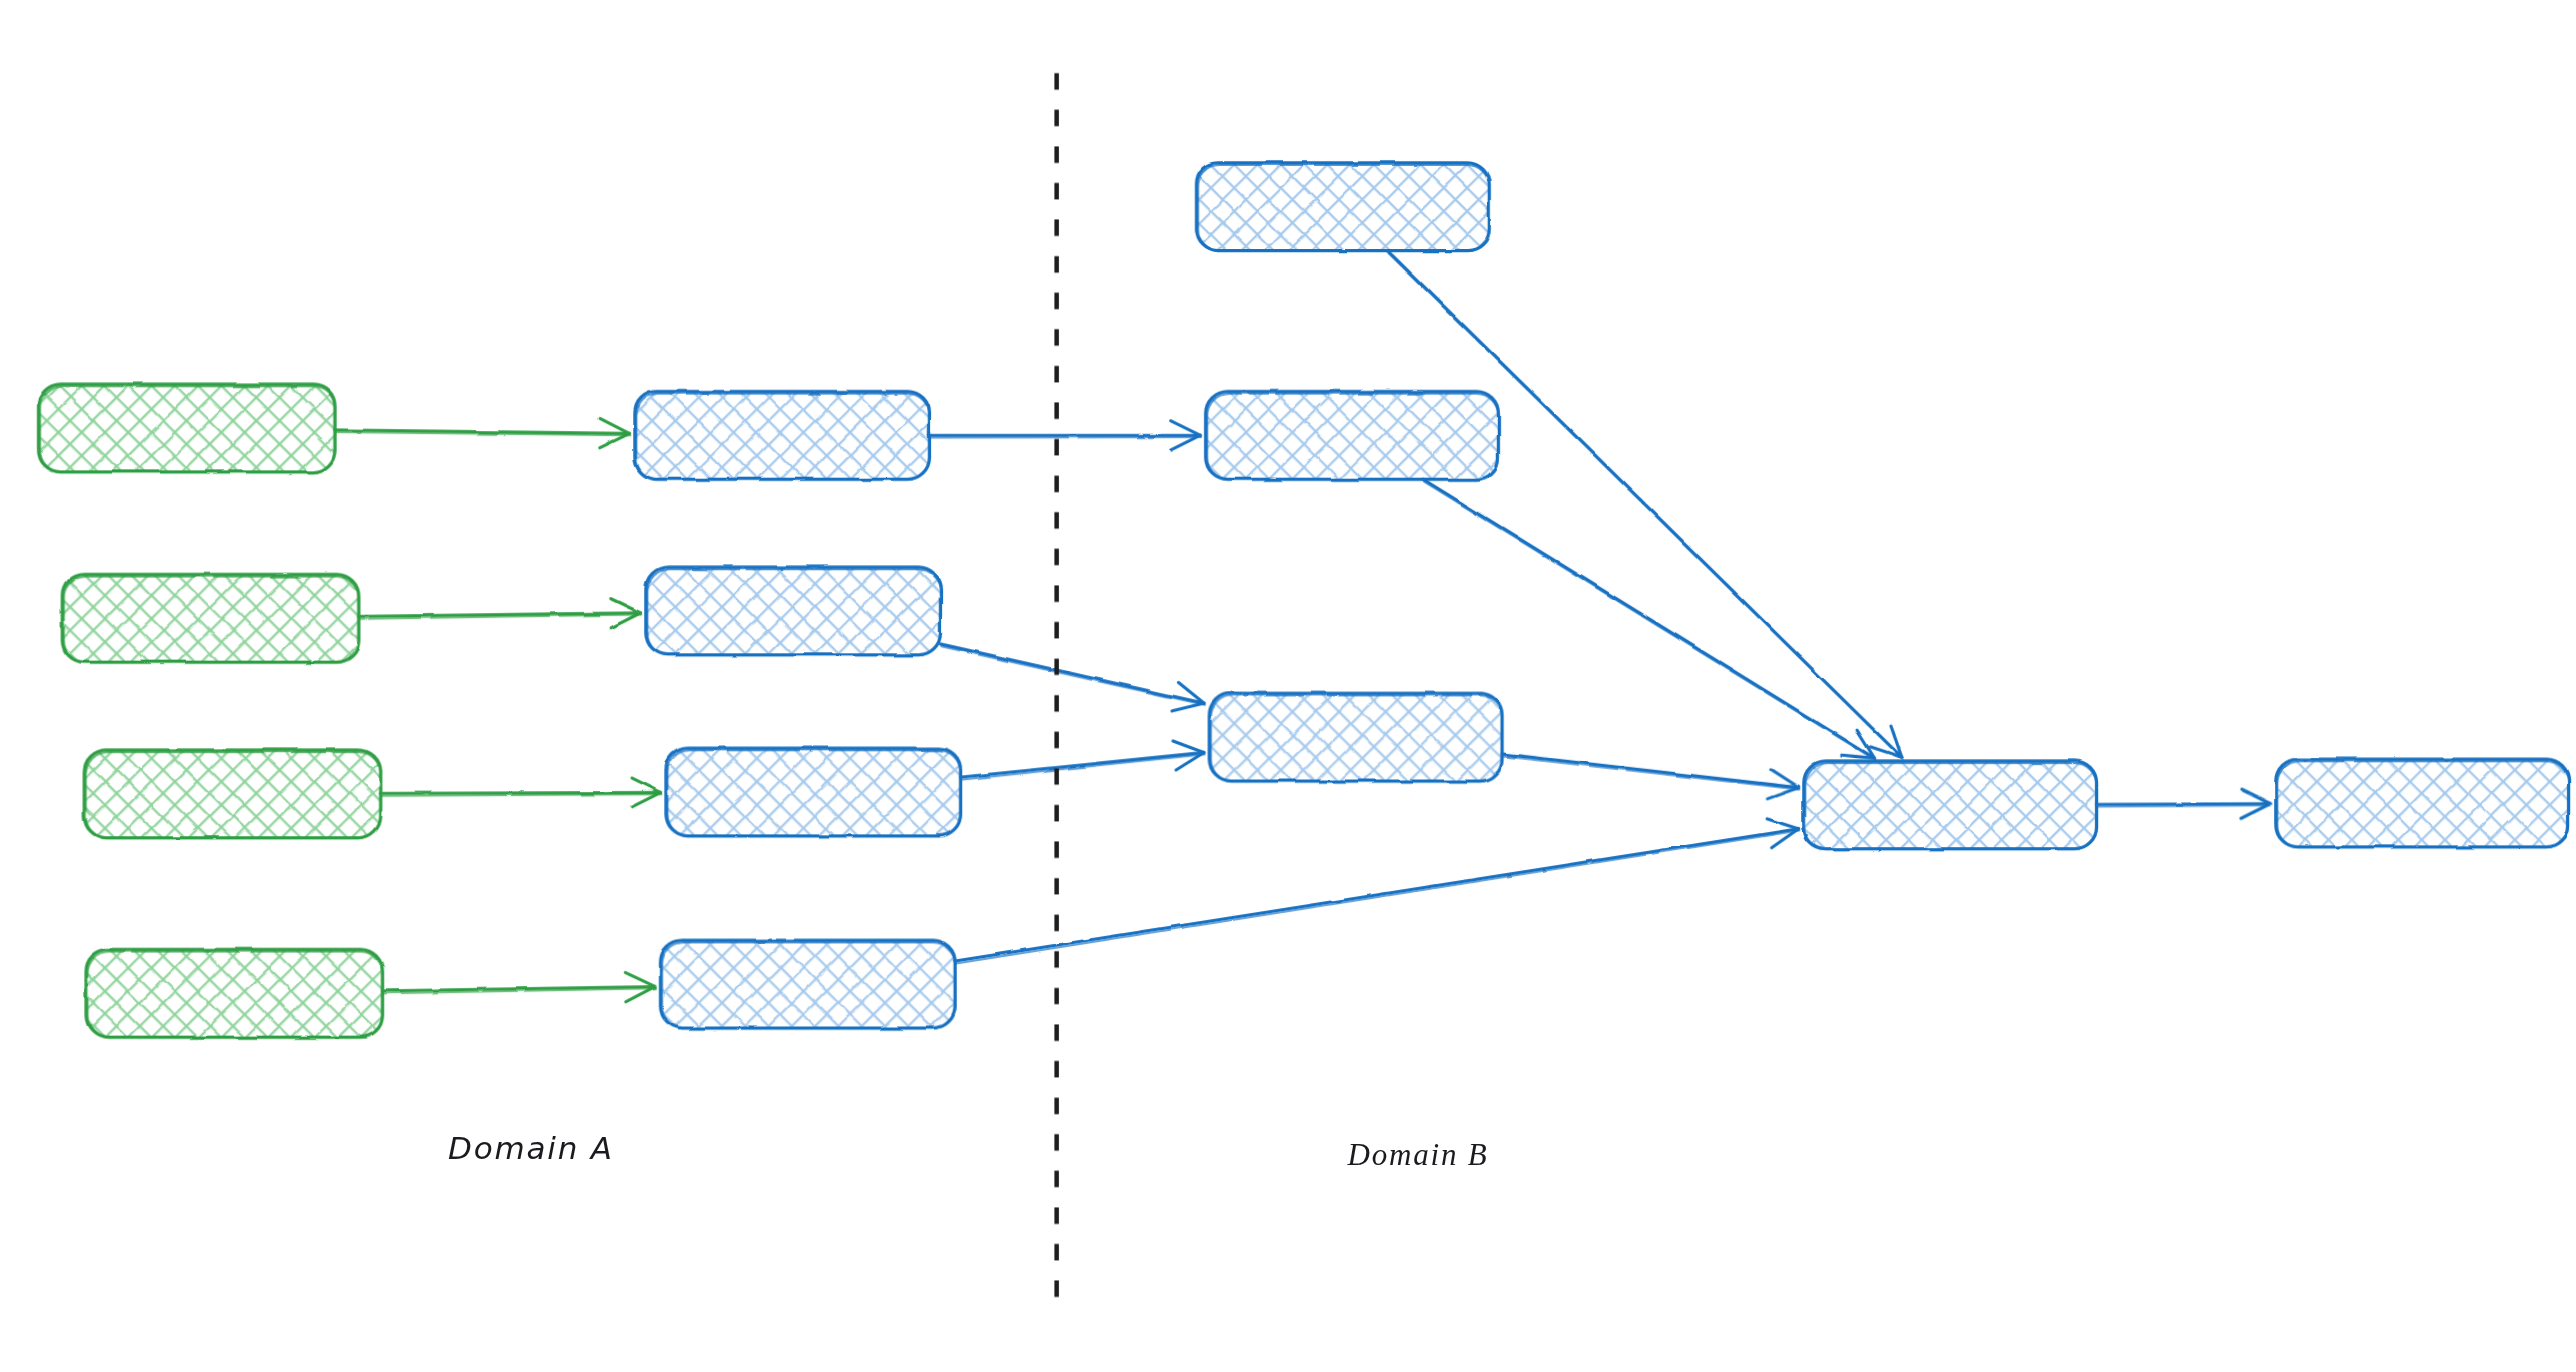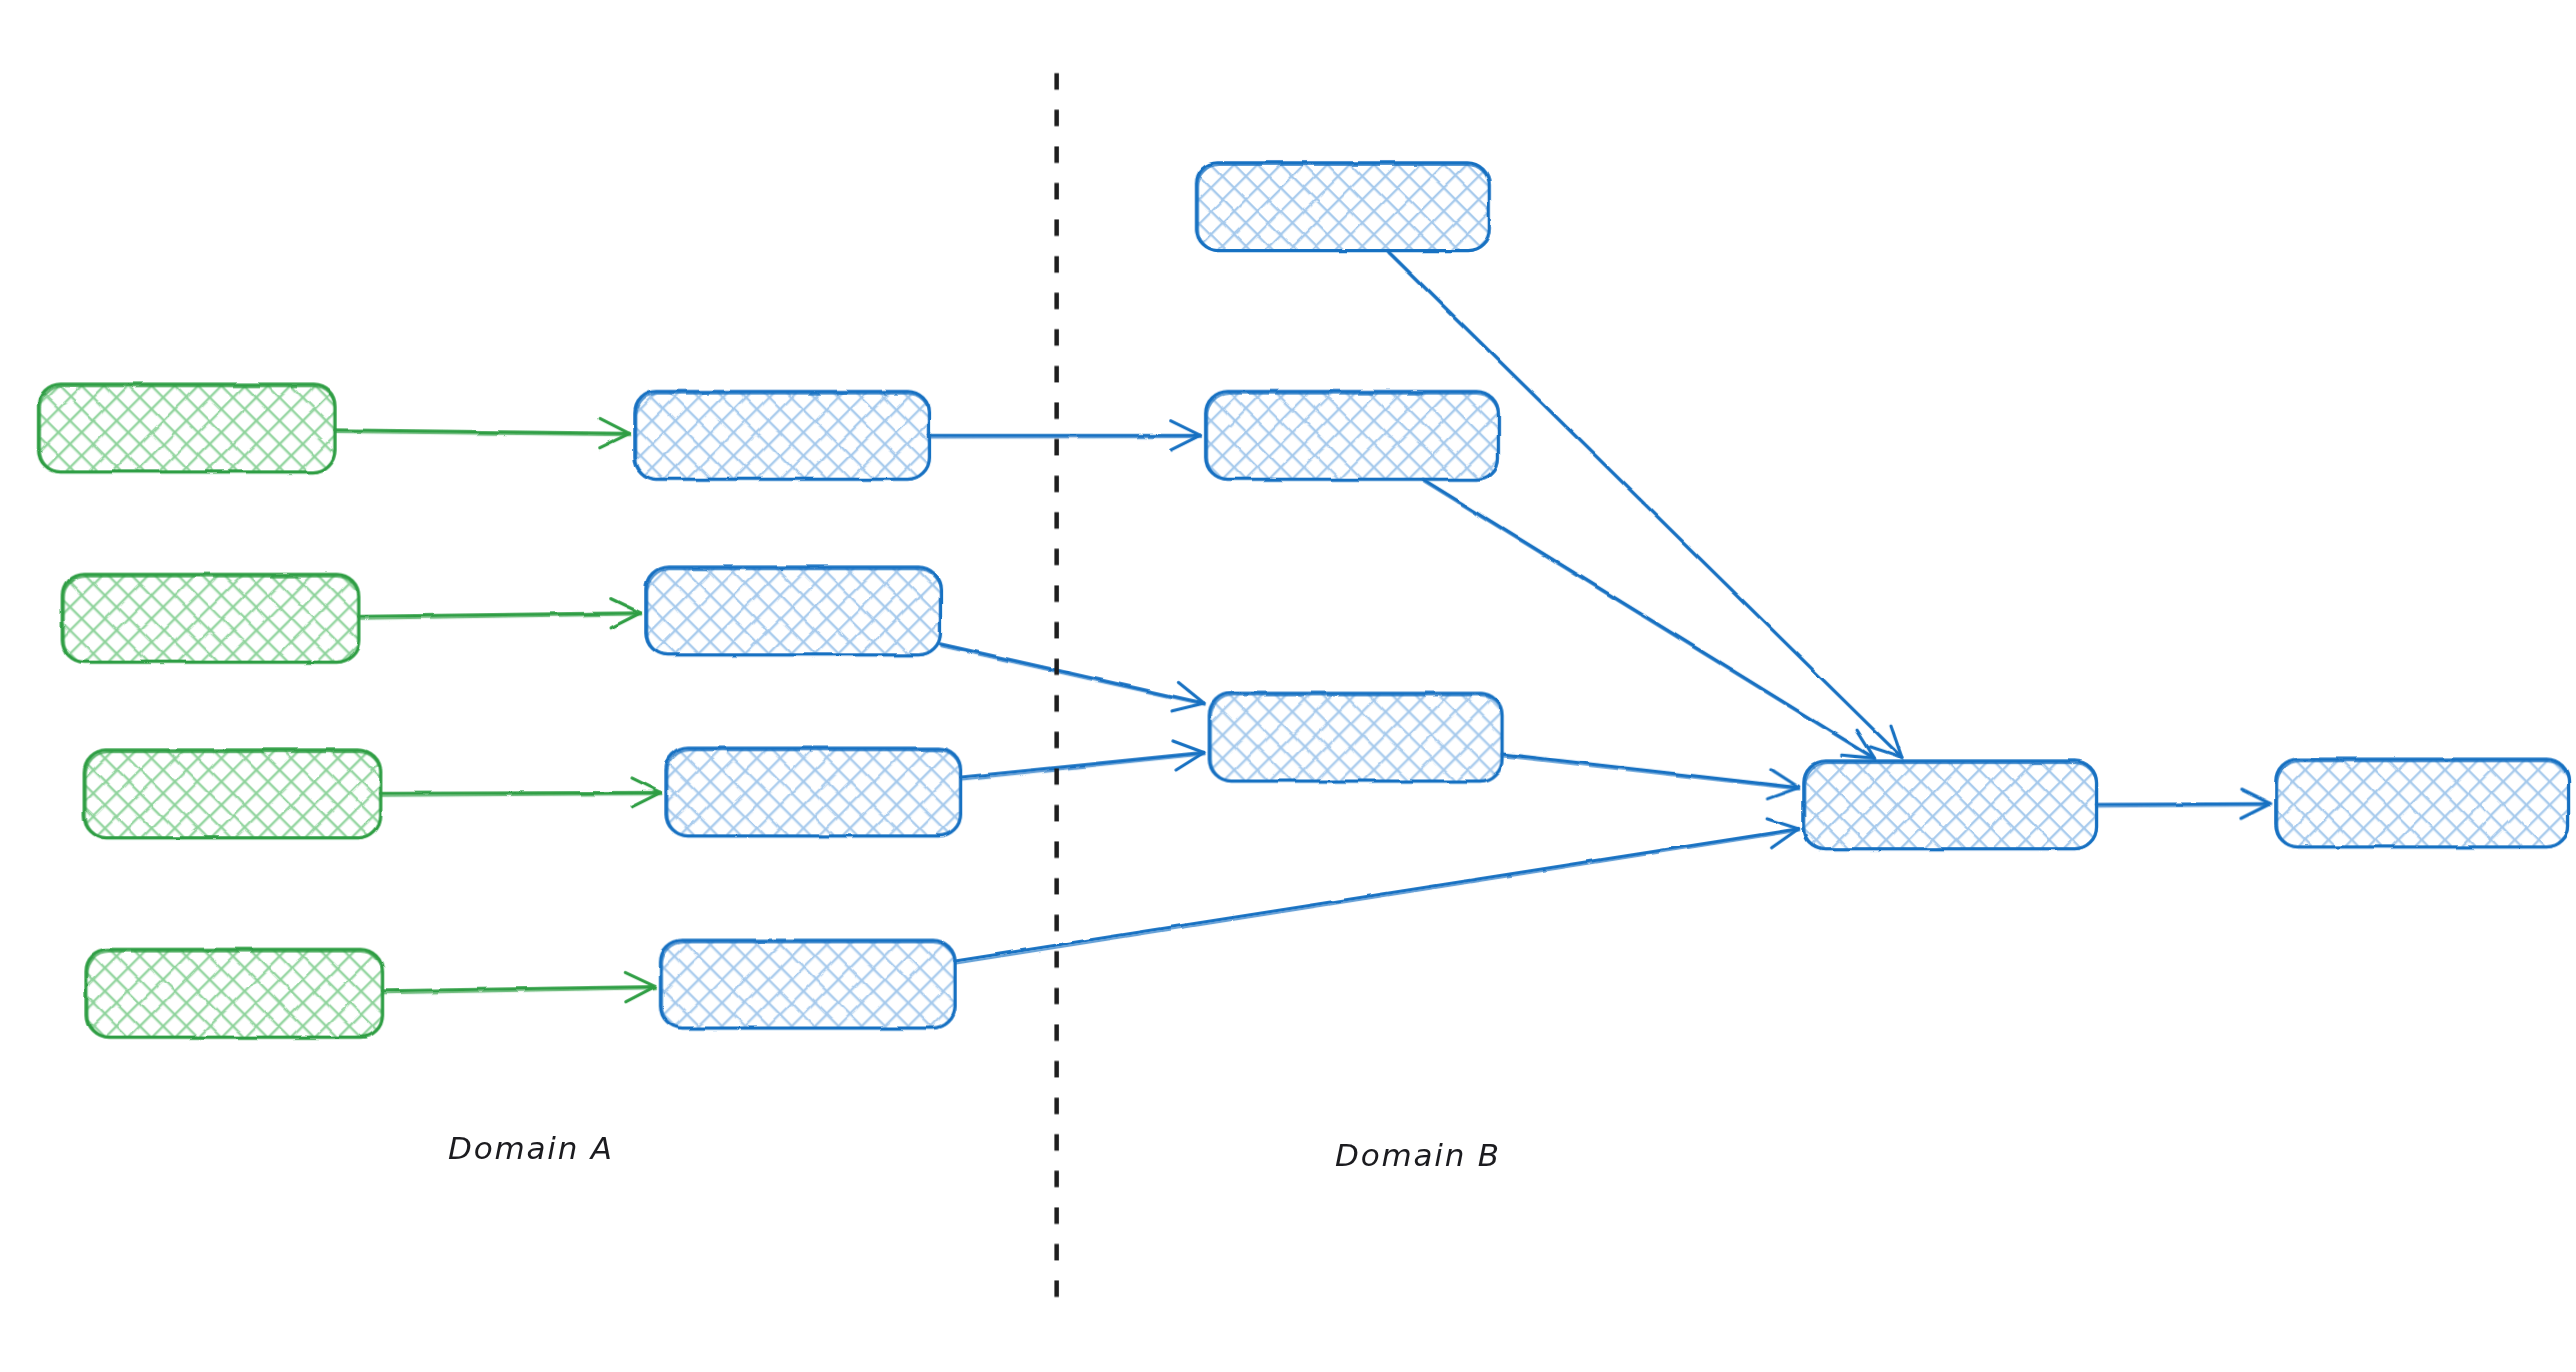--- a/index.html
+++ b/index.html
@@ -178,16 +178,16 @@
           <line x1="2482.000045068899" y1="878.6434106780275" x2="2449.804343244753" y2="894.7504521211566" stroke="#1971c2" stroke-width="3.4" stroke-linecap="round" opacity="1"></line>
           <line x1="2482.000045068899" y1="878.6434106780275" x2="2449.6804516804023" y2="862.7864285186683" stroke="#1971c2" stroke-width="3.4" stroke-linecap="round" opacity="1"></line>
         </g>
       </g>
     <g id="layer-divider">
         <line x1="1155" y1="80" x2="1155" y2="1420" stroke="#1e1e1e" stroke-width="5" stroke-dasharray="18 22" stroke-linecap="butt"></line>
       </g>
   </svg>
 
   <div class="dom-label" id="label-a" style="left: 531px; top: 1130px;">Domain A</div>
-  <div class="dom-label" id="label-b" style="left: 1418px; top: 1137px;">Domain B</div>
+  <div class="dom-label" id="label-b" style="left: 1418px; top: 1137px; font-family: Liberation Serif, serif;">Domain B</div>
 
 </div>
 
 
 </body></html>

